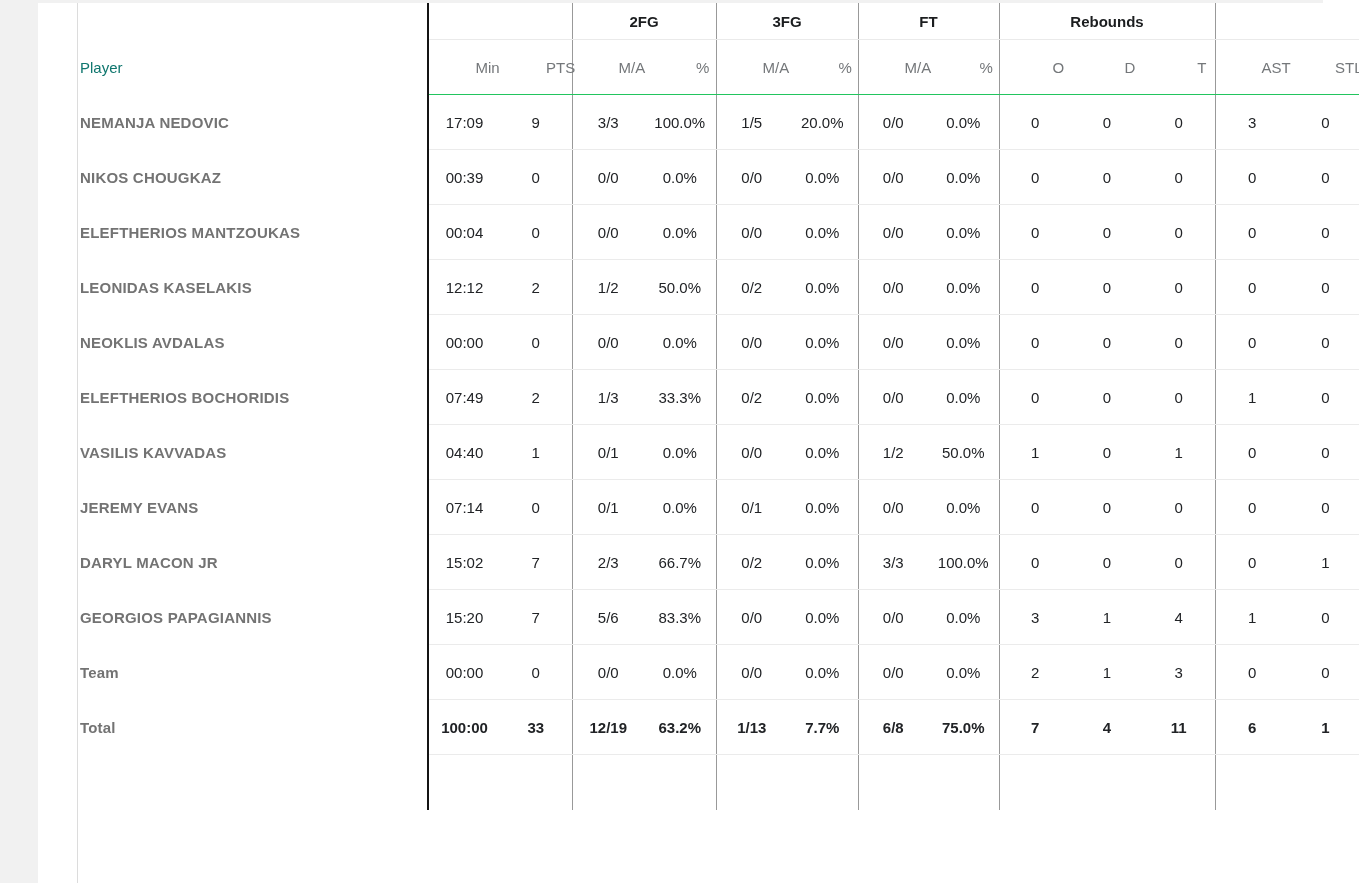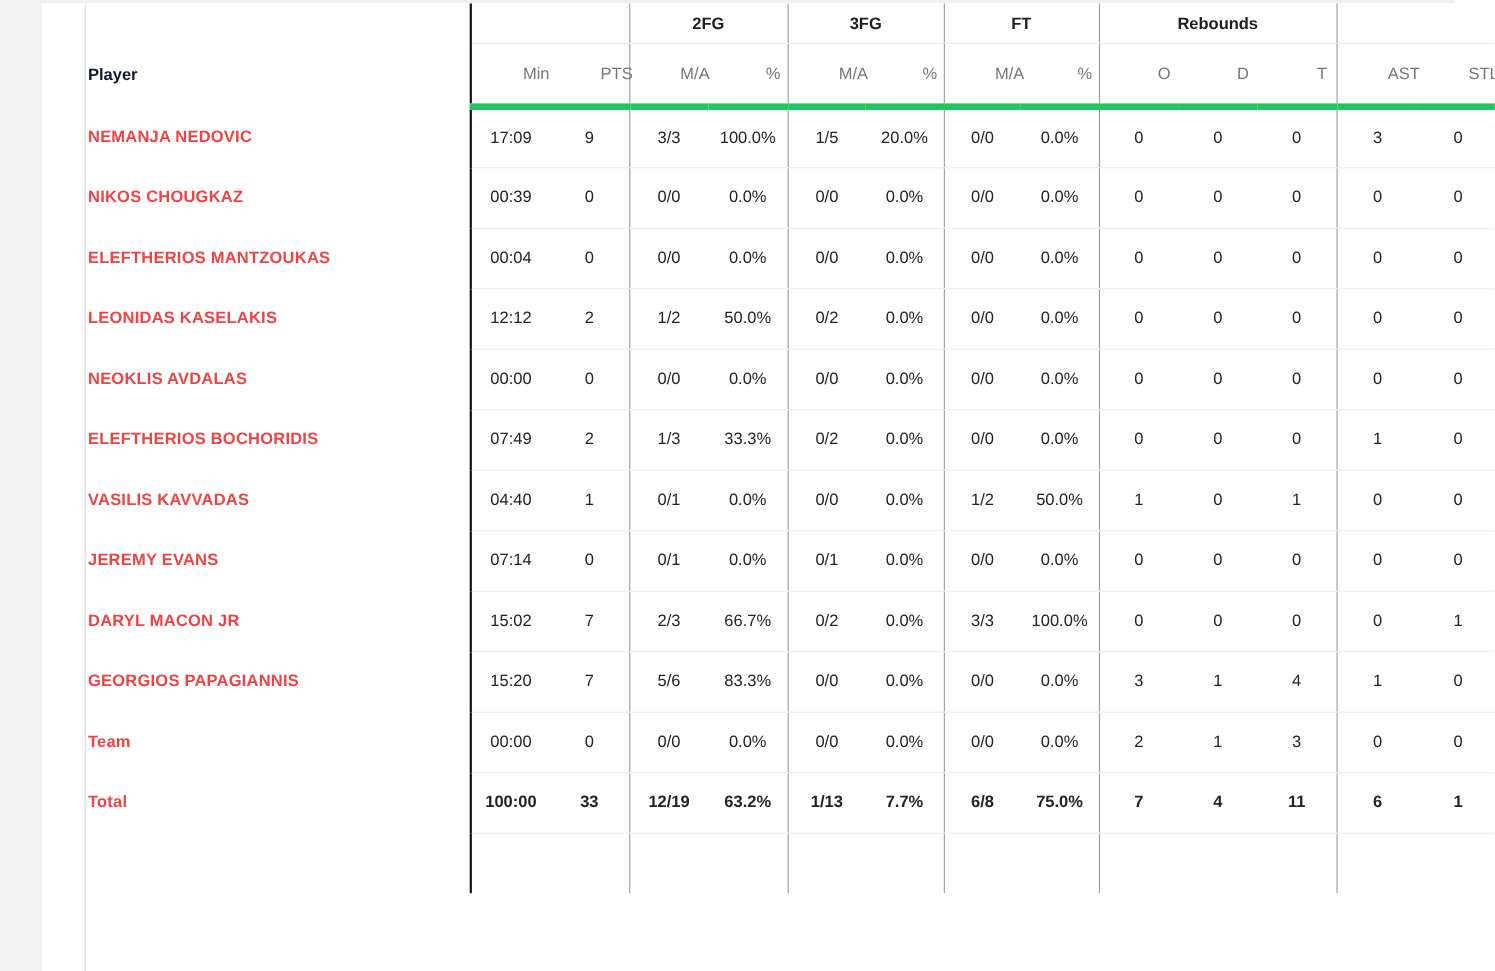--- a/index.html
+++ b/index.html
@@ -17,25 +17,25 @@
   col.c-o,col.c-d,col.c-t{width:72px;}
   col.c-ast{width:74px;}col.c-stl{width:73px;}
   th,td{margin:0;padding:0;vertical-align:middle;font-weight:normal;}
   .group-row th{height:36px;}
   .sub-row th{height:54px;}
   tbody tr{height:55px;}
   .sep-black{border-left:2px solid #141414;}
   .sep-gray{border-left:1px solid #999999;}
   .group-cell{border-bottom:1px solid #eaeaea;text-align:center;
               font-size:15px;font-weight:700;color:#1b1d1f;}
-  .col-h{border-bottom:6px solid #22c55e;text-align:center;
+  .col-h{border-bottom:1px solid #22c55e;text-align:center;
          font-size:15px;font-weight:400;color:#74777a;padding-left:46px;}
-  .player-h{text-align:left;padding-left:2px;font-size:15px;font-weight:700;color:#0f172a;}
+  .player-h{text-align:left;padding-left:2px;font-size:15px;font-weight:400;color:#0f766e;}
   .name-cell{text-align:left;padding-left:2px;font-size:15px;font-weight:700;
-             color:#ef4444;letter-spacing:0.2px;}
+             color:#737373;letter-spacing:0.2px;}
   .val-cell{border-bottom:1px solid #ebebeb;text-align:center;
             font-size:15px;font-weight:400;color:#212326;}
   tr.row-total .val-cell{font-weight:700;}
   tr.row-filler .val-cell{border-bottom:none;}
 </style>
 </head>
 <body>
 
 <div class="page">
   <div class="left-gutter"></div>

